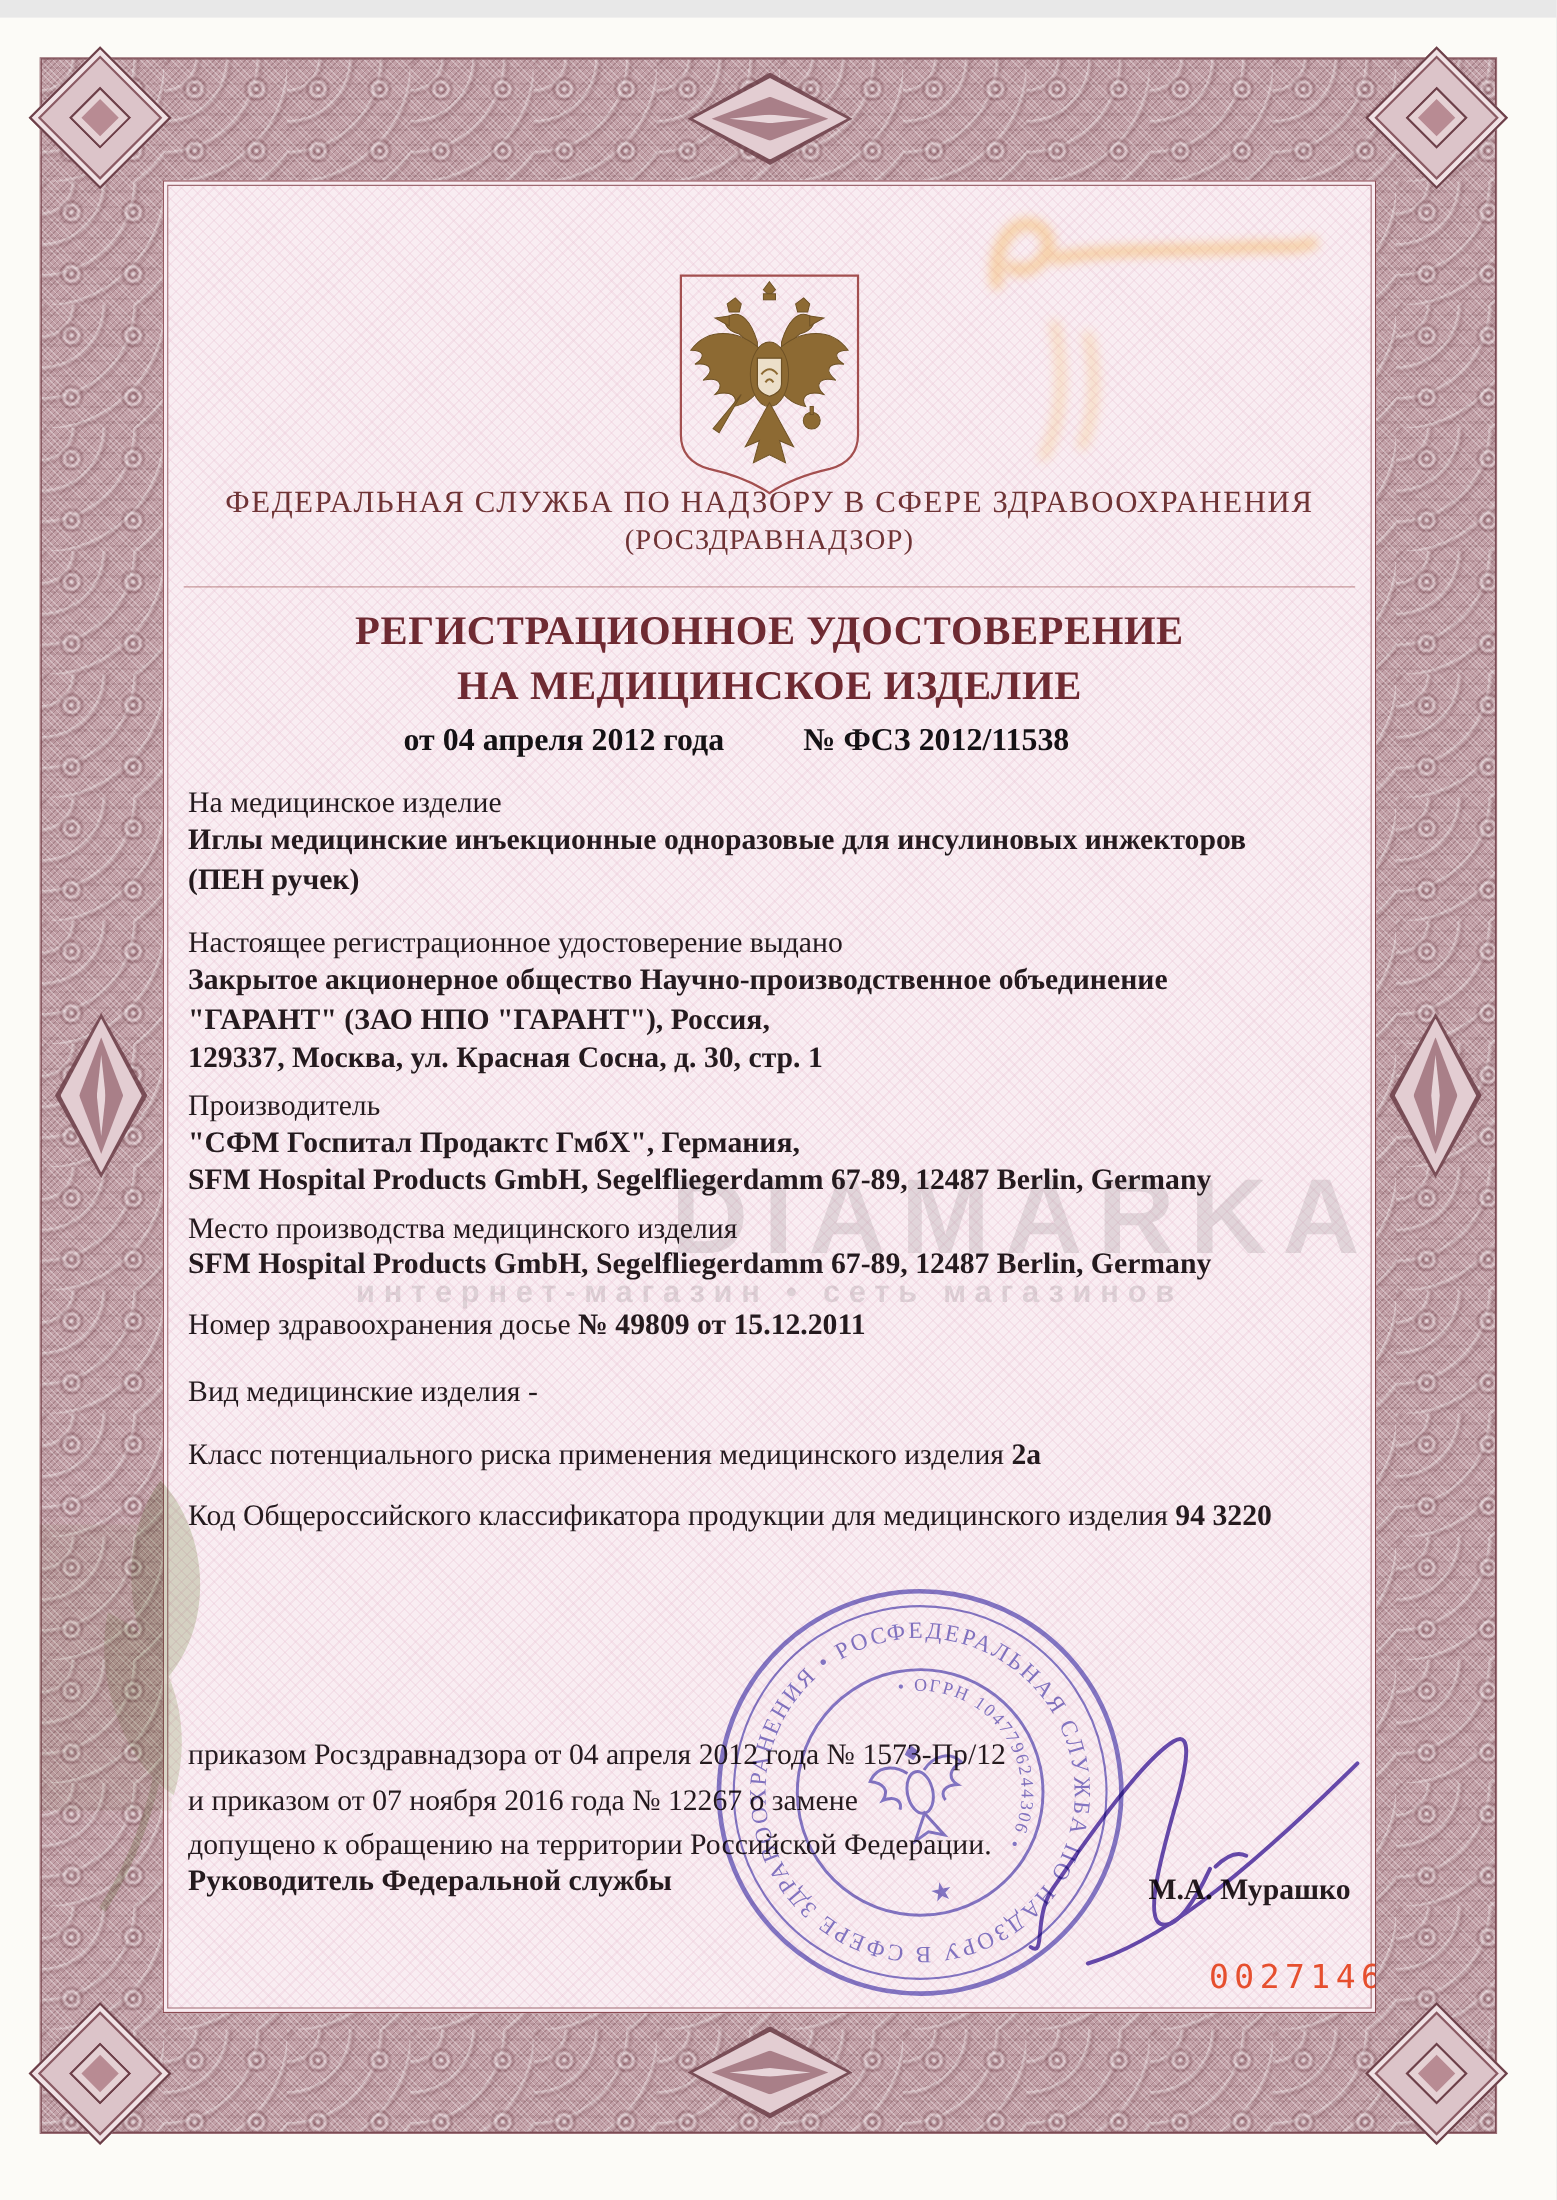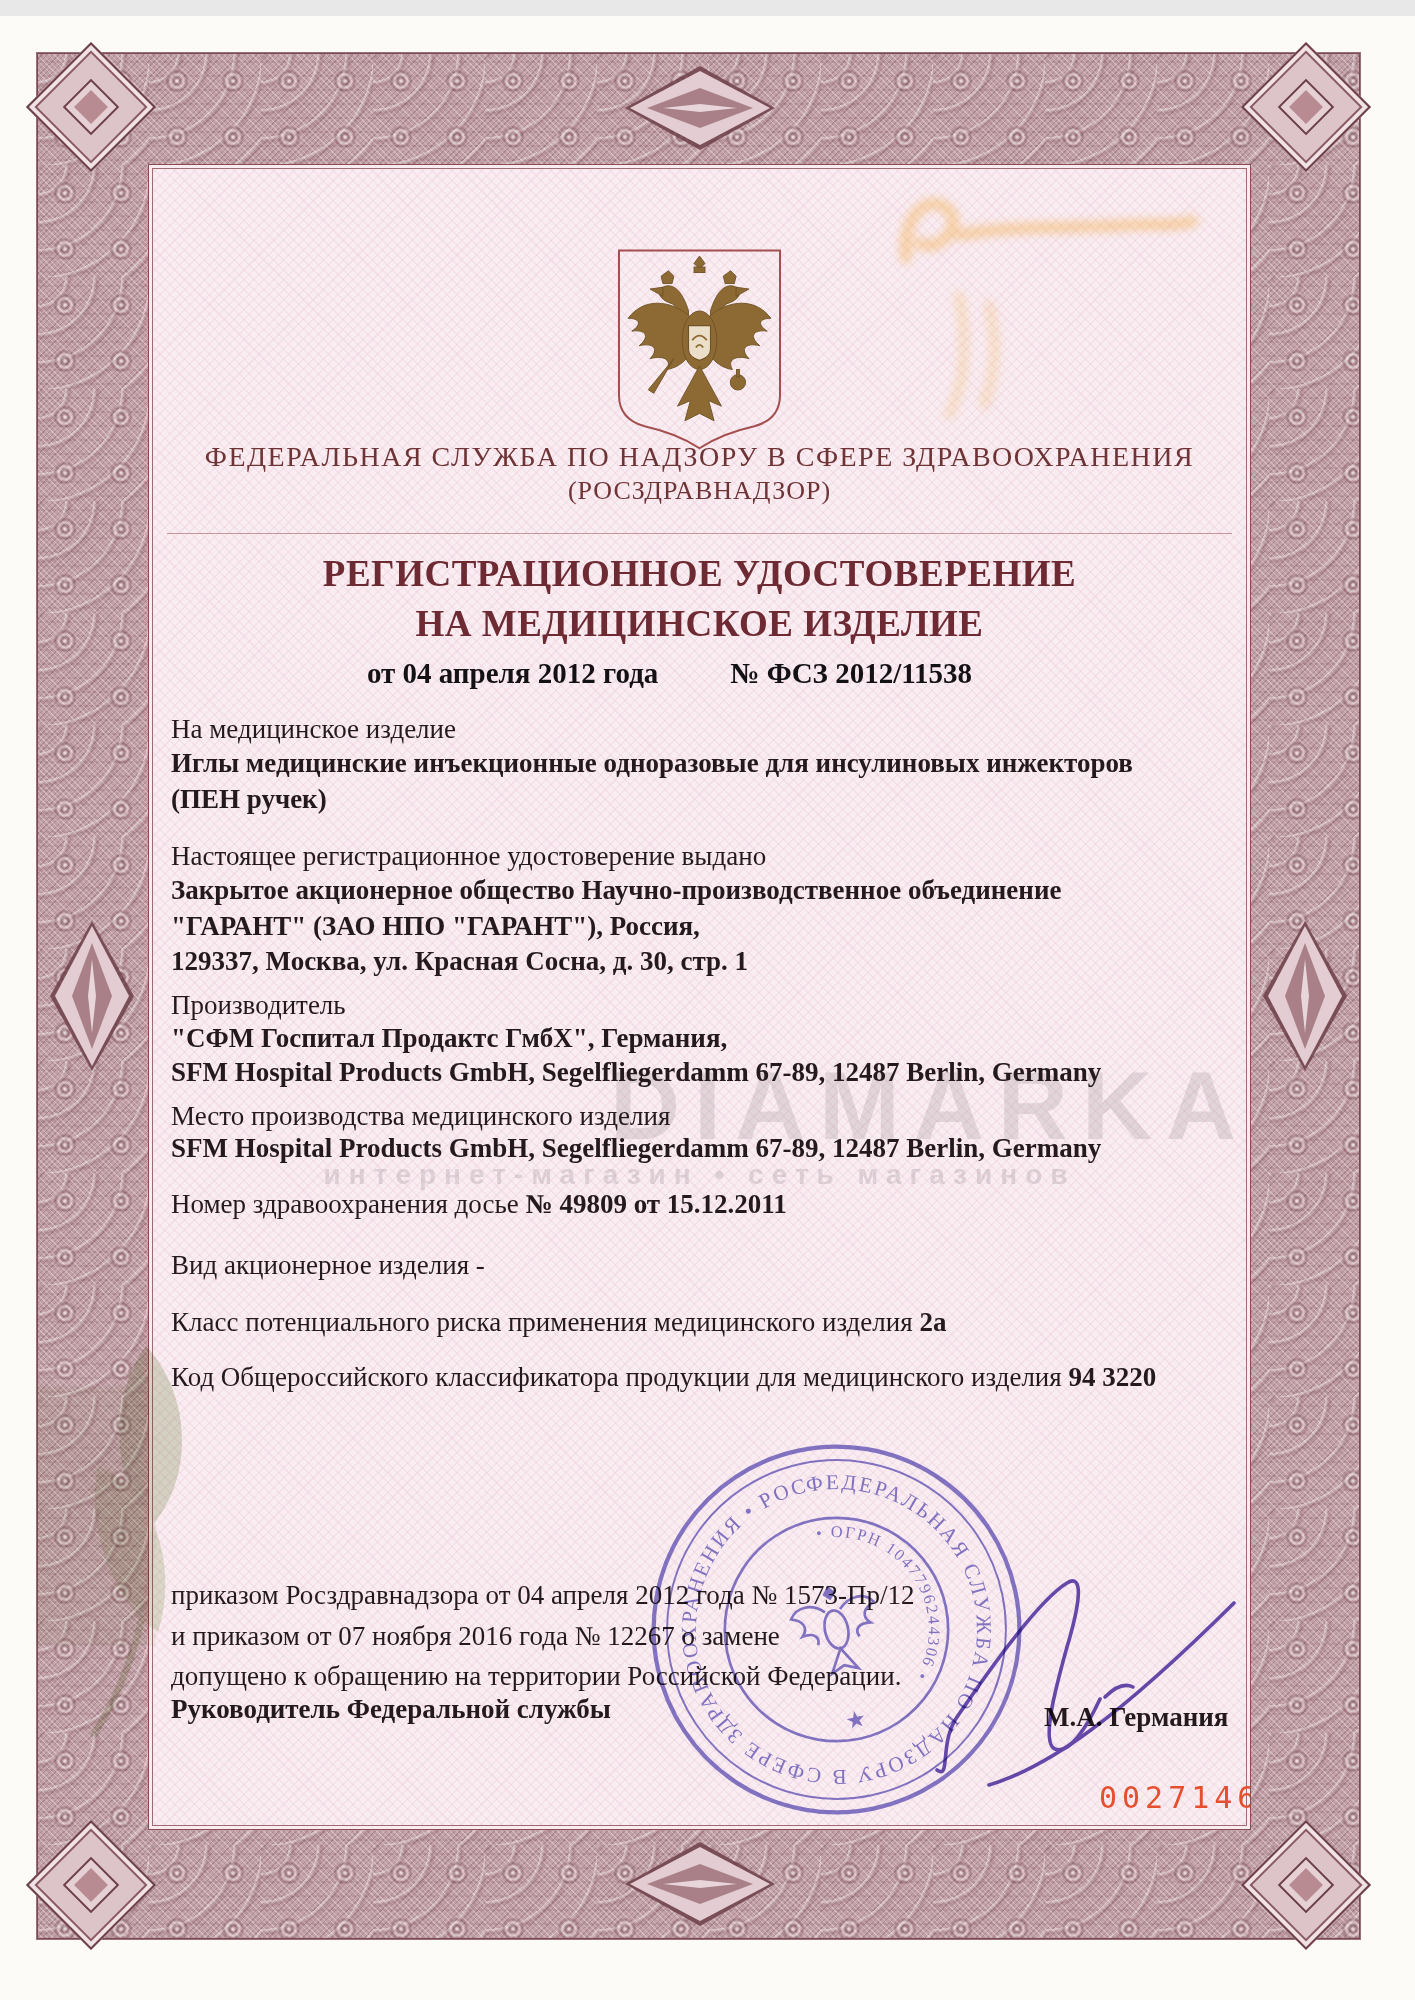--- a/index.html
+++ b/index.html
@@ -180,37 +180,37 @@
       <div class="t lft b" style="top:892px">SFM Hospital Products GmbH, Segelfliegerdamm 67-89, 12487 Berlin, Germany</div>
 
       <div class="t lft" style="top:936px">Место производства медицинского изделия</div>
       <div class="t lft b" style="top:968px">SFM Hospital Products GmbH, Segelfliegerdamm 67-89, 12487 Berlin, Germany</div>
 
       <div class="t lft" style="top:1024px">
         <span>Номер здравоохранения досье</span>
         <strong>№ 49809 от 15.12.2011</strong>
       </div>
 
-      <div class="t lft" style="top:1085px">Вид акционерное изделия -</div>
+      <div class="t lft" style="top:1085px">Вид медицинские изделия -</div>
 
       <div class="t lft" style="top:1142px">
         <span>Класс потенциального риска применения медицинского изделия</span>
         <strong>2а</strong>
       </div>
 
       <div class="t lft" style="top:1197px">
         <span>Код Общероссийского классификатора продукции для медицинского изделия</span>
         <strong>94 3220</strong>
       </div>
 
       <div class="t lft" style="top:1415px">приказом Росздравнадзора от 04 апреля 2012 года № 1573-Пр/12</div>
       <div class="t lft" style="top:1456px">и приказом от 07 ноября 2016 года № 12267 о замене</div>
       <div class="t lft" style="top:1496px">допущено к обращению на территории Российской Федерации.</div>
       <div class="t lft b" style="top:1529px">Руководитель Федеральной службы</div>
-      <div class="t b" style="top:1537px;left:895px">М.А. Германия</div>
+      <div class="t b" style="top:1537px;left:895px">М.А. Мурашко</div>
       <div class="t serial" style="top:1616px;left:950px">0027146</div>
 
       <svg class="stamp" width="385" height="385" viewBox="0 0 200 200">
         <g transform="rotate(-12 100 100)" fill="none" stroke="#6f66c4">
           <circle cx="100" cy="100" r="95" stroke-width="2.2"></circle>
           <circle cx="100" cy="100" r="88" stroke-width="1"></circle>
           <circle cx="100" cy="100" r="58" stroke-width="1.4"></circle>
           <defs>
             <path id="arcOuter" d="M100,27 a73,73 0 1 1 -0.1,0"></path>
             <path id="arcInner" d="M100,52 a48,48 0 1 1 -0.1,0"></path>

